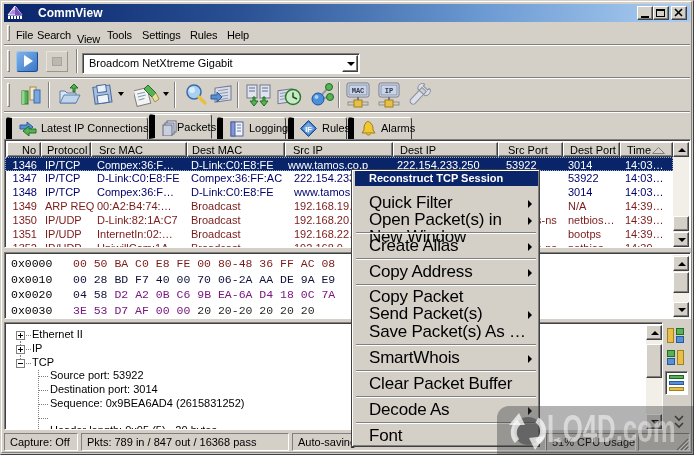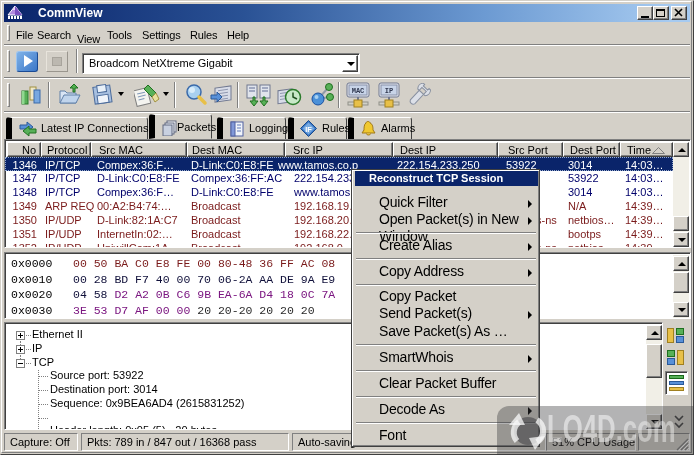--- a/index.html
+++ b/index.html
@@ -18,21 +18,21 @@
 .sep-v {position:absolute;width:2px;border-left:1px solid #808080;border-right:1px solid #fff;}
 .sbtn {position:absolute;width:16px;background:#D4D0C8;border-top:1px solid #fff;border-left:1px solid #fff;border-right:1px solid #404040;border-bottom:1px solid #404040;box-shadow:inset -1px -1px 0 #808080;}
 .arr-u {position:absolute;left:4px;top:5px;width:0;height:0;border-left:4px solid transparent;border-right:4px solid transparent;border-bottom:4px solid #000;}
 .arr-d {position:absolute;left:4px;top:5px;width:0;height:0;border-left:4px solid transparent;border-right:4px solid transparent;border-top:4px solid #000;}
 .track {position:absolute;background:#F1EFE7;}
 .thumb {position:absolute;left:0;width:16px;background:#D4D0C8;border-top:1px solid #fff;border-left:1px solid #fff;border-right:1px solid #404040;border-bottom:1px solid #404040;box-shadow:inset -1px -1px 0 #808080;}
 .row {position:absolute;left:0;width:668px;height:14px;white-space:nowrap;overflow:hidden;}
 .c {position:absolute;top:1px;}
 .maroon {color:#7A1A1A;}
 .navyt {color:#00006B;}
-.menu-it {position:absolute;left:27px;font-size:14px;line-height:17px;height:17px;letter-spacing:-0.2px;}
+.menu-it {position:absolute;left:17px;font-size:17px;line-height:17px;height:17px;letter-spacing:-0.2px;}
 .msep {position:absolute;left:4px;width:180px;height:2px;border-top:1px solid #808080;border-bottom:1px solid #fff;}
 .marr {position:absolute;left:176px;width:0;height:0;border-top:4px solid transparent;border-bottom:4px solid transparent;border-left:4px solid #000;}
 .statseg {position:absolute;top:2px;height:18px;border-top:1px solid #808080;border-left:1px solid #808080;border-right:1px solid #fff;border-bottom:1px solid #fff;font-size:11px;line-height:16px;padding-left:5px;white-space:nowrap;overflow:hidden;}
 .tab {position:absolute;background:#D4D0C8;border-top:1px solid #fff;border-left:6px solid #000000;border-right:1px solid #404040;border-radius:3px 3px 0 0;font-size:11px;}
 .tab .lbl {position:absolute;top:4px;white-space:nowrap;}
 </style>
 </head>
 <body>
 <div class="win"></div>
 <div class="win2"></div>
@@ -240,21 +240,21 @@
    <svg class="ab" style="left:31px;top:4px" width="13" height="7" viewBox="0 0 13 7">
         <polygon points="6.5,0.5 12.5,6.5 0.5,6.5" fill="none" stroke="#808080"></polygon>
       </svg>
  </div>
 
  <div class="row" style="top:17px;background:#0A246A;color:#fff;border:1px dotted #93A8CE">
   <div class="c" style="left:6px;width:25px;text-align:right">1346</div>
       <div class="c" style="left:39px">IP/TCP</div>
       <div class="c" style="left:91px">Compex:36:F…</div>
       <div class="c" style="left:185px">D-Link:C0:E8:FE</div>
-      <div class="c" style="left:272px">www.tamos.co.p</div>
+      <div class="c" style="left:282px">www.tamos.co.p</div>
       <div class="c" style="left:391px">222.154.233.250</div>
       <div class="c" style="left:500px">53922</div>
       <div class="c" style="left:562px">3014</div>
       <div class="c" style="left:619px">14:03…</div>
  </div>
  <div class="row navyt" style="top:31px">
   <div class="c" style="left:7px;width:25px;text-align:right">1347</div>
       <div class="c" style="left:40px">IP/TCP</div>
       <div class="c" style="left:92px">D-Link:C0:E8:FE</div>
       <div class="c" style="left:186px">Compex:36:FF:AC</div>

